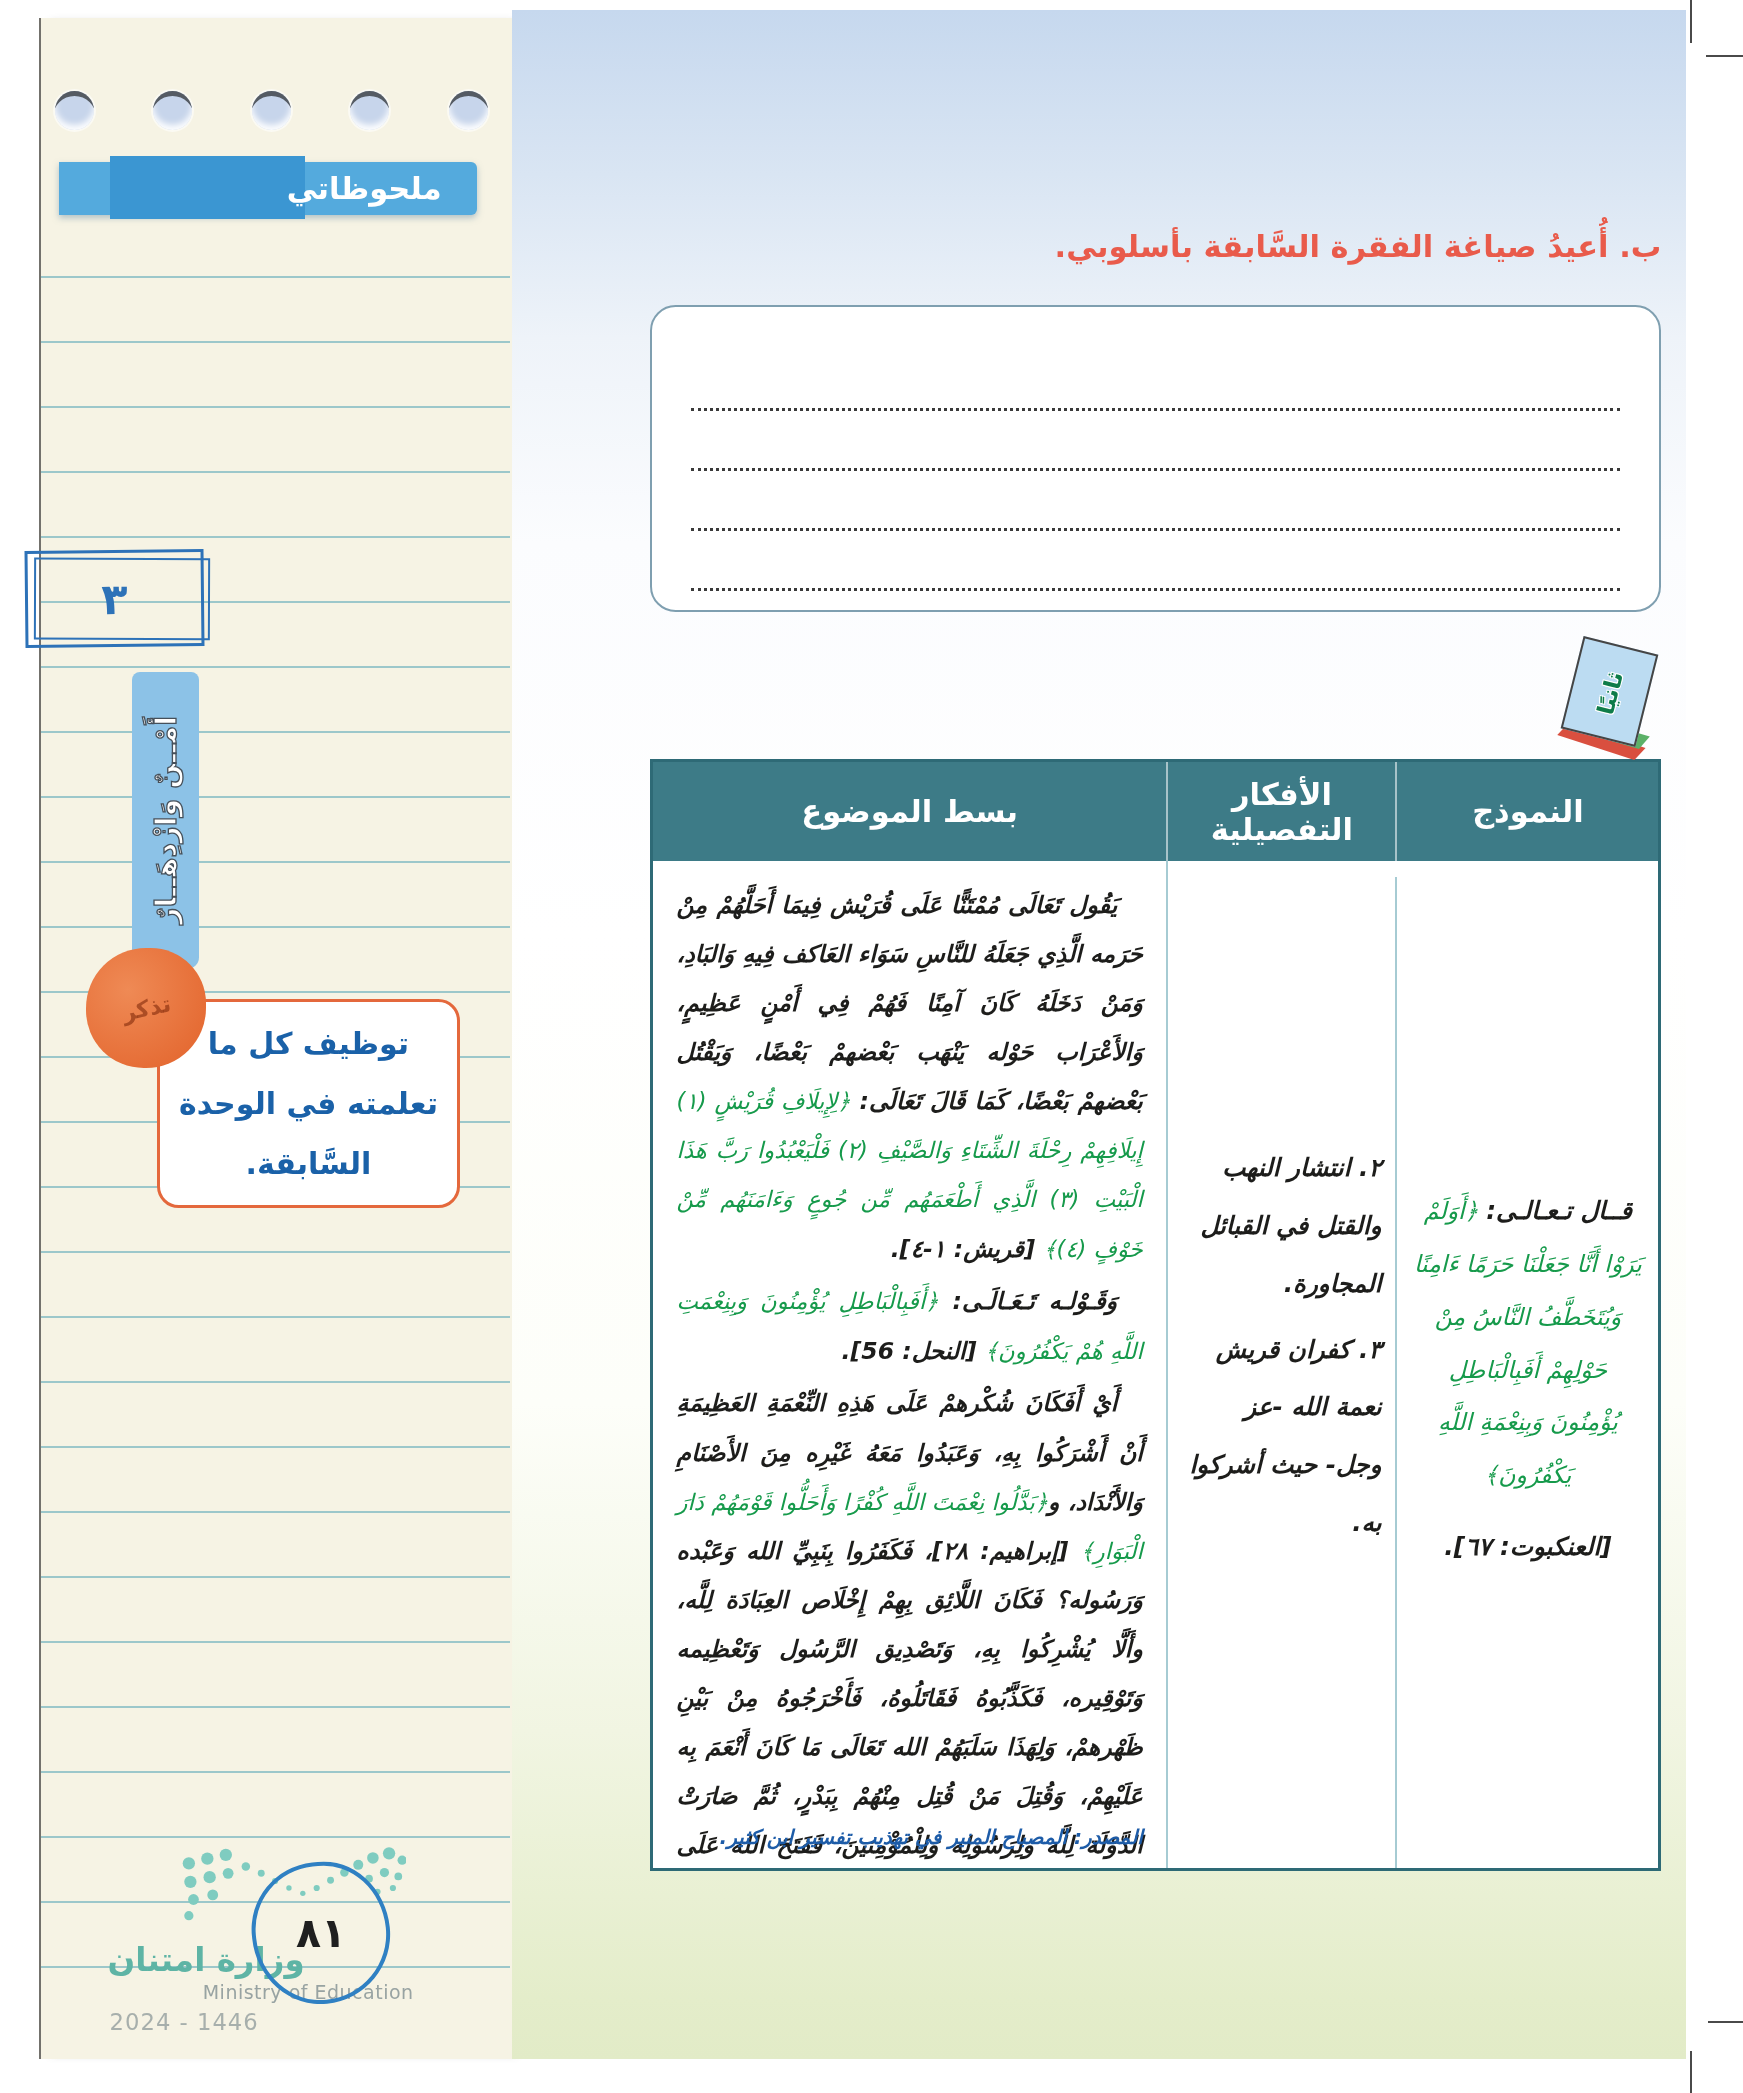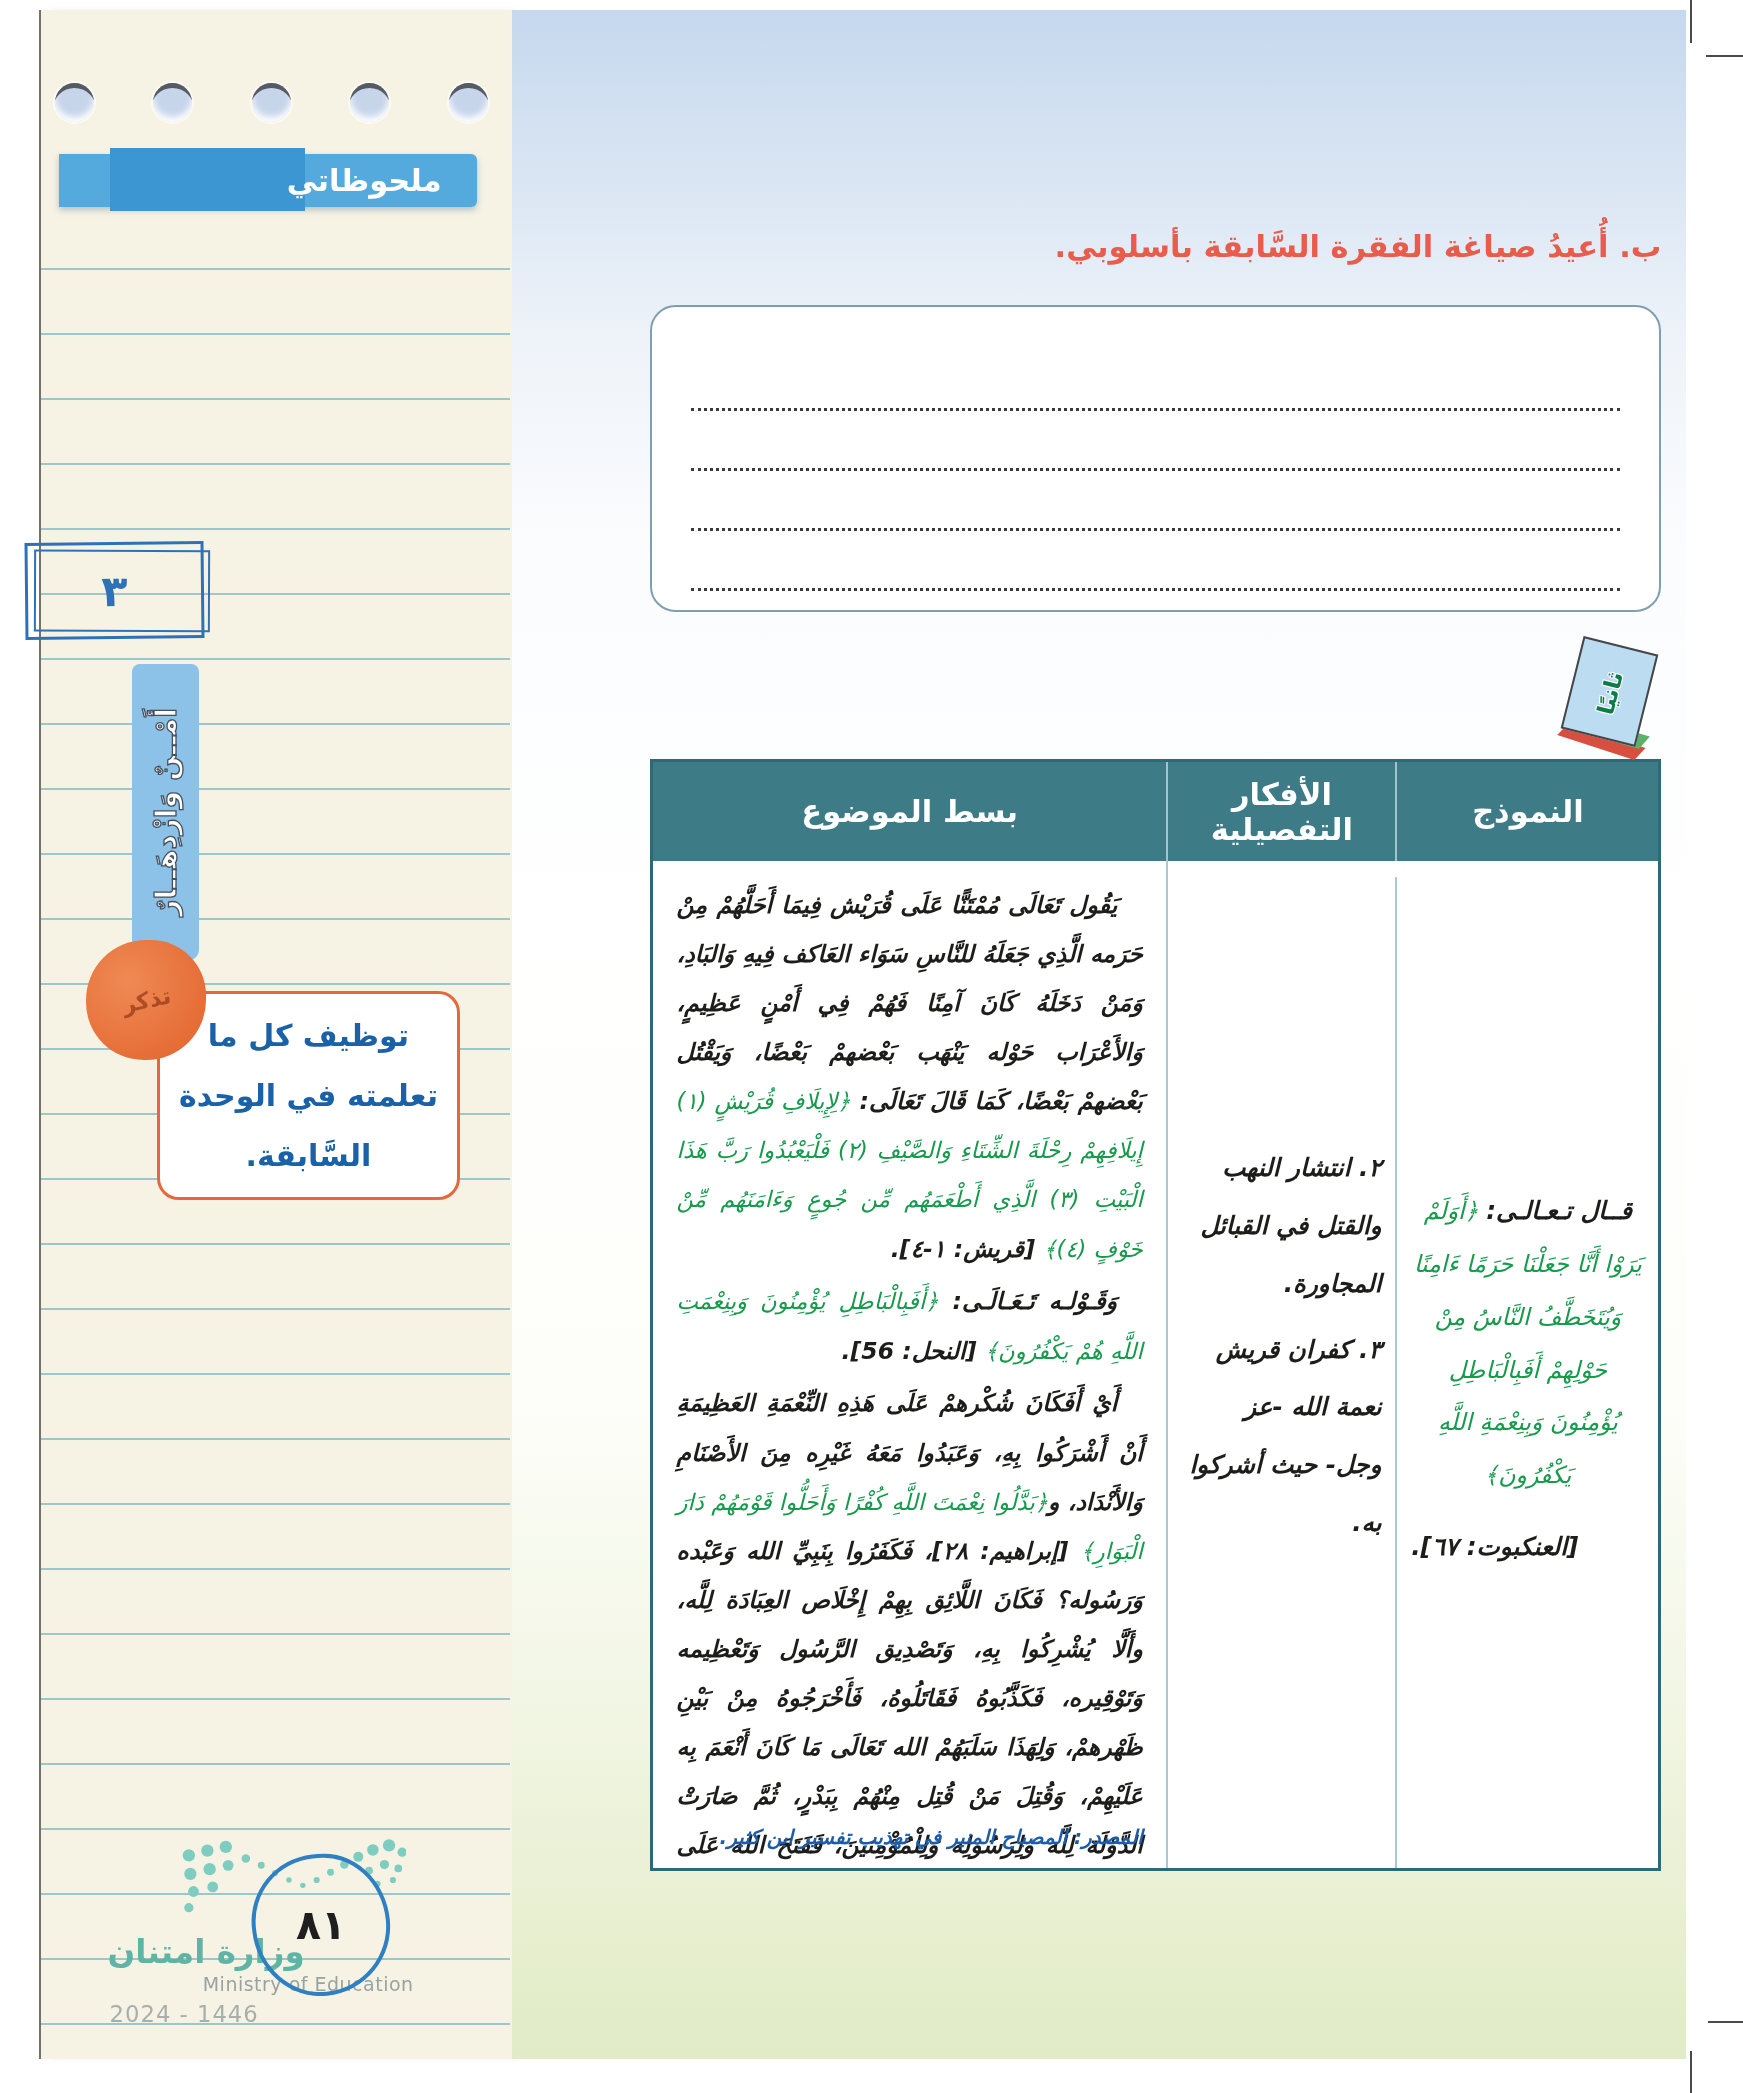--- a/index.html
+++ b/index.html
@@ -7,21 +7,21 @@
           font-family:"DejaVu Sans",sans-serif;}
   
   .mark{position:absolute;background:#4a4a4a;}
   .mark.tr-v{left:1690px;top:0;width:2px;height:43px;}
   .mark.tr-h{left:1706px;top:55px;width:37px;height:2px;}
   .mark.br-h{left:1708px;top:2021px;width:35px;height:2px;}
   .mark.br-v{left:1690px;top:2051px;width:2px;height:42px;}
   
   .page{position:absolute;left:39px;top:9.9px;width:1647px;height:2049px;}
   
-  .sheet{position:absolute;left:0;top:0;bottom:0;width:473px;background:var(--sheet-cream,#f6f3e4);
+  .sheet{position:absolute;left:0;top:8px;bottom:0;width:473px;background:var(--sheet-cream,#f6f3e4);
          border-left:2.5px solid #73716c;box-shadow:6.9px 0 8.9px -4.9px rgba(80,85,90,.4);}
   .sheet::before{content:"";position:absolute;left:0;right:3.9px;top:258px;bottom:33px;
          background-image:linear-gradient(to bottom,var(--rule-teal,#86bcc3) 0 2.5px,transparent 2.5px 100%);
          background-size:100% 65px;background-repeat:repeat-y;opacity:.8;pointer-events:none;}
   .holes{position:absolute;left:13.8px;top:73px;width:433px;display:flex;justify-content:space-between;}
   .hole{width:39px;height:39px;border-radius:50%;background:#c7d5eb;
         box-shadow:inset 0 6.9px 0 -2px #555b63, inset 0 -4.9px 6.9px rgba(255,255,255,.95), 0 0 0 2px rgba(255,255,255,.55);}
   .tab{position:absolute;top:144px;left:17.7px;width:418px;height:53px;background:var(--tab-blue,#54aadd);
        border-radius:0 5.9px 5.9px 0;box-shadow:0 3px 6.9px rgba(110,145,170,.5);}
   .tab::before{content:"";position:absolute;left:51px;top:-5.9px;width:195px;height:63px;background:var(--tab-blue-dark,#3b96d2);}
@@ -69,21 +69,21 @@
   h2.blue{margin:0;font-size:33px;color:var(--heading-blue,#1a61a8);font-weight:bold;}
   
   .xtable{margin-top:9.9px;border:3px solid var(--table-border,#2e6a76);background:#fff;}
   .thead{display:grid;grid-template-columns:263px 229px auto;background:var(--header-teal,#3d7b87);color:#fff;}
   .th{min-height:99px;display:flex;align-items:center;justify-content:center;text-align:center;
       font-size:30.5px;font-weight:bold;padding:5.9px 9.9px;box-sizing:border-box;}
   .th:nth-child(-n+2){border-left:2px solid rgba(255,255,255,.55);}
   .tbody{display:grid;grid-template-columns:263px 229px auto;height:1007px;}
   .td{box-sizing:border-box;overflow:hidden;background:#fff;font-style:italic;}
   .td:nth-child(-n+2){border-left:2px solid var(--cell-border,#a6cbd3);}
-  .td-model{display:flex;flex-direction:column;justify-content:center;align-items:flex-end;text-align:center;
+  .td-model{display:flex;flex-direction:column;justify-content:center;align-items:center;text-align:center;
       padding:19.7px 13.8px;gap:29.6px;margin-top:16px;}
   .model-text{font-size:24.6px;line-height:2.15;}
   .model-intro{font-weight:bold;color:var(--text-black,#1d1d1b);}
   .model-verse{color:var(--quran-green,#169a4b);font-size:23.6px;}
   .model-ref{font-size:24.6px;font-weight:bold;color:var(--text-black,#1d1d1b);}
   .td-ideas{padding:278px 13.8px 19.7px;font-size:24.6px;font-weight:bold;color:var(--text-black,#1d1d1b);line-height:2.35;}
   .idea{margin-bottom:7.9px;text-align:right;}
   .td-expand{position:relative;padding:19.7px 23.6px 69px;font-size:23.6px;font-weight:bold;color:var(--text-black,#1d1d1b);
       line-height:2.08;text-align:justify;}
   .xp{margin:0 0 3.9px;text-indent:25.6px;}

